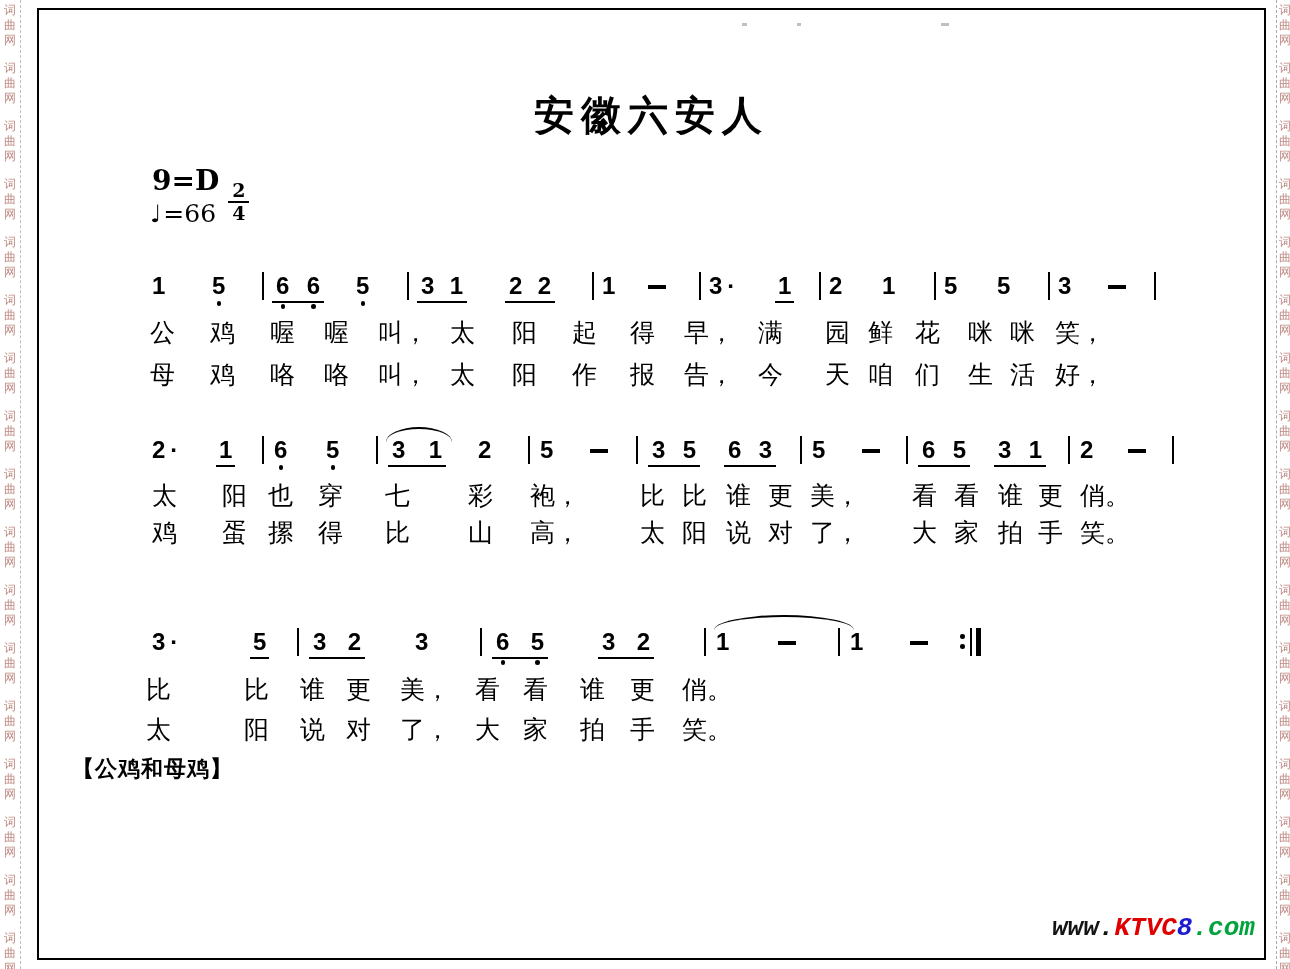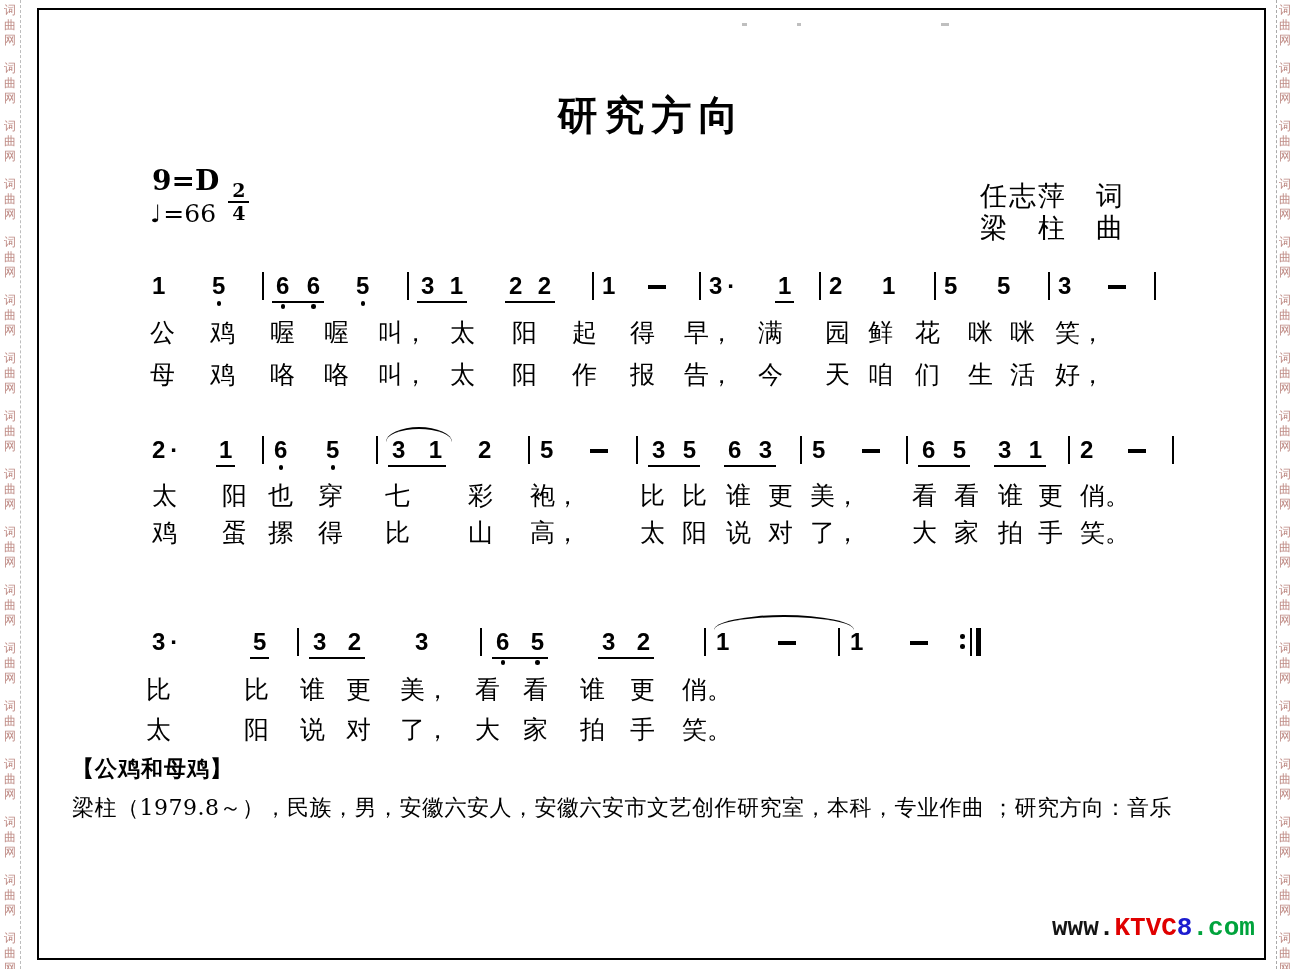--- a/index.html
+++ b/index.html
@@ -40,45 +40,43 @@
   .repend .rthick{position:absolute;left:16px;top:0;width:5px;height:28px;background:#000;}
   
   .lyr{position:absolute;left:0;width:100%;height:30px;}
   .syl{position:absolute;top:0;font-size:25px;white-space:pre;}
   
   .ahead{position:absolute;left:72px;top:754px;font-size:22px;font-weight:bold;
          font-family:"Liberation Sans","DejaVu Sans",sans-serif;letter-spacing:1px;}
   .abody{position:absolute;left:72px;top:793px;width:1165px;font-size:22px;letter-spacing:0.5px;}
   
   .sitewm{position:absolute;left:1052px;top:913px;font-family:"Liberation Mono","DejaVu Sans Mono",monospace;
-          font-weight:bold;font-size:26px;letter-spacing:0px;white-space:nowrap;transform:scaleY(1.02);}
+          font-weight:bold;font-size:26px;letter-spacing:0px;white-space:nowrap;transform:scaleY(1.02);font-style:italic;}
 </style>
 </head>
 <body>
 
 <div id="sheet">
   <div class="dashline" style="left:20px;"></div>
   <div class="dashline" style="left:1276px;border-left-color:#a9a9a9;"></div>
   <div class="frame"></div>
 
-  <div class="title">研究方向</div>
+  <div class="title">安徽六安人</div>
 
   <div class="keysig">
     <span>9=D</span><span class="frac">
         <span class="ft">2</span>
         <span class="fb">4</span>
       </span>
   </div>
 
   <div class="tempo">
     <span class="tn">♩</span><span>=66</span>
   </div>
 
-  <div class="credit" style="top:178px;">任志萍　词</div>
-  <div class="credit" style="top:210px;">梁　柱　曲</div>
 
   <div id="notation">
       <div class="mline" style="top: 273px;">
         <span class="note" style="left: 152px;">1</span>
         <span class="note" style="left: 212px;">5<i class="odot"></i></span>
         <span class="barline" style="left: 262px;"></span>
         <span class="beam" style="width: 52px; left: 272px;">
           <span class="bn">6<i class="odot"></i></span>
           <span class="bn">6<i class="odot"></i></span>
         </span>
@@ -281,21 +279,20 @@
         <span class="syl" style="left: 400px;">了，</span>
         <span class="syl" style="left: 475px;">大</span>
         <span class="syl" style="left: 523px;">家</span>
         <span class="syl" style="left: 580px;">拍</span>
         <span class="syl" style="left: 630px;">手</span>
         <span class="syl" style="left: 682px;">笑。</span>
       </div>
     </div>
 
   <div class="ahead">【公鸡和母鸡】</div>
-  <div class="abody">梁柱（1979.8～），民族，男，安徽六安人，安徽六安市文艺创作研究室，本科，专业作曲 ；研究方向：音乐</div>
 
   <div class="sitewm">
     <span style="color: rgb(20, 20, 20);">www.</span><span style="color: rgb(224, 0, 0);">KTVC</span><span style="color: rgb(28, 28, 207);">8</span><span style="color: rgb(0, 163, 60);">.com</span>
   </div>
 <div style="position: absolute; left: 4px; top: 0px; width: 14px; height: 969px;">
       <span class="wmchar" style="top: 4px; left: 0px; color: rgb(191, 139, 133);">词</span>
       <span class="wmchar" style="top: 19px; left: 0px; color: rgb(191, 139, 133);">曲</span>
       <span class="wmchar" style="top: 34px; left: 0px; color: rgb(191, 139, 133);">网</span>
       <span class="wmchar" style="top: 62px; left: 0px; color: rgb(191, 139, 133);">词</span>
       <span class="wmchar" style="top: 77px; left: 0px; color: rgb(191, 139, 133);">曲</span>

